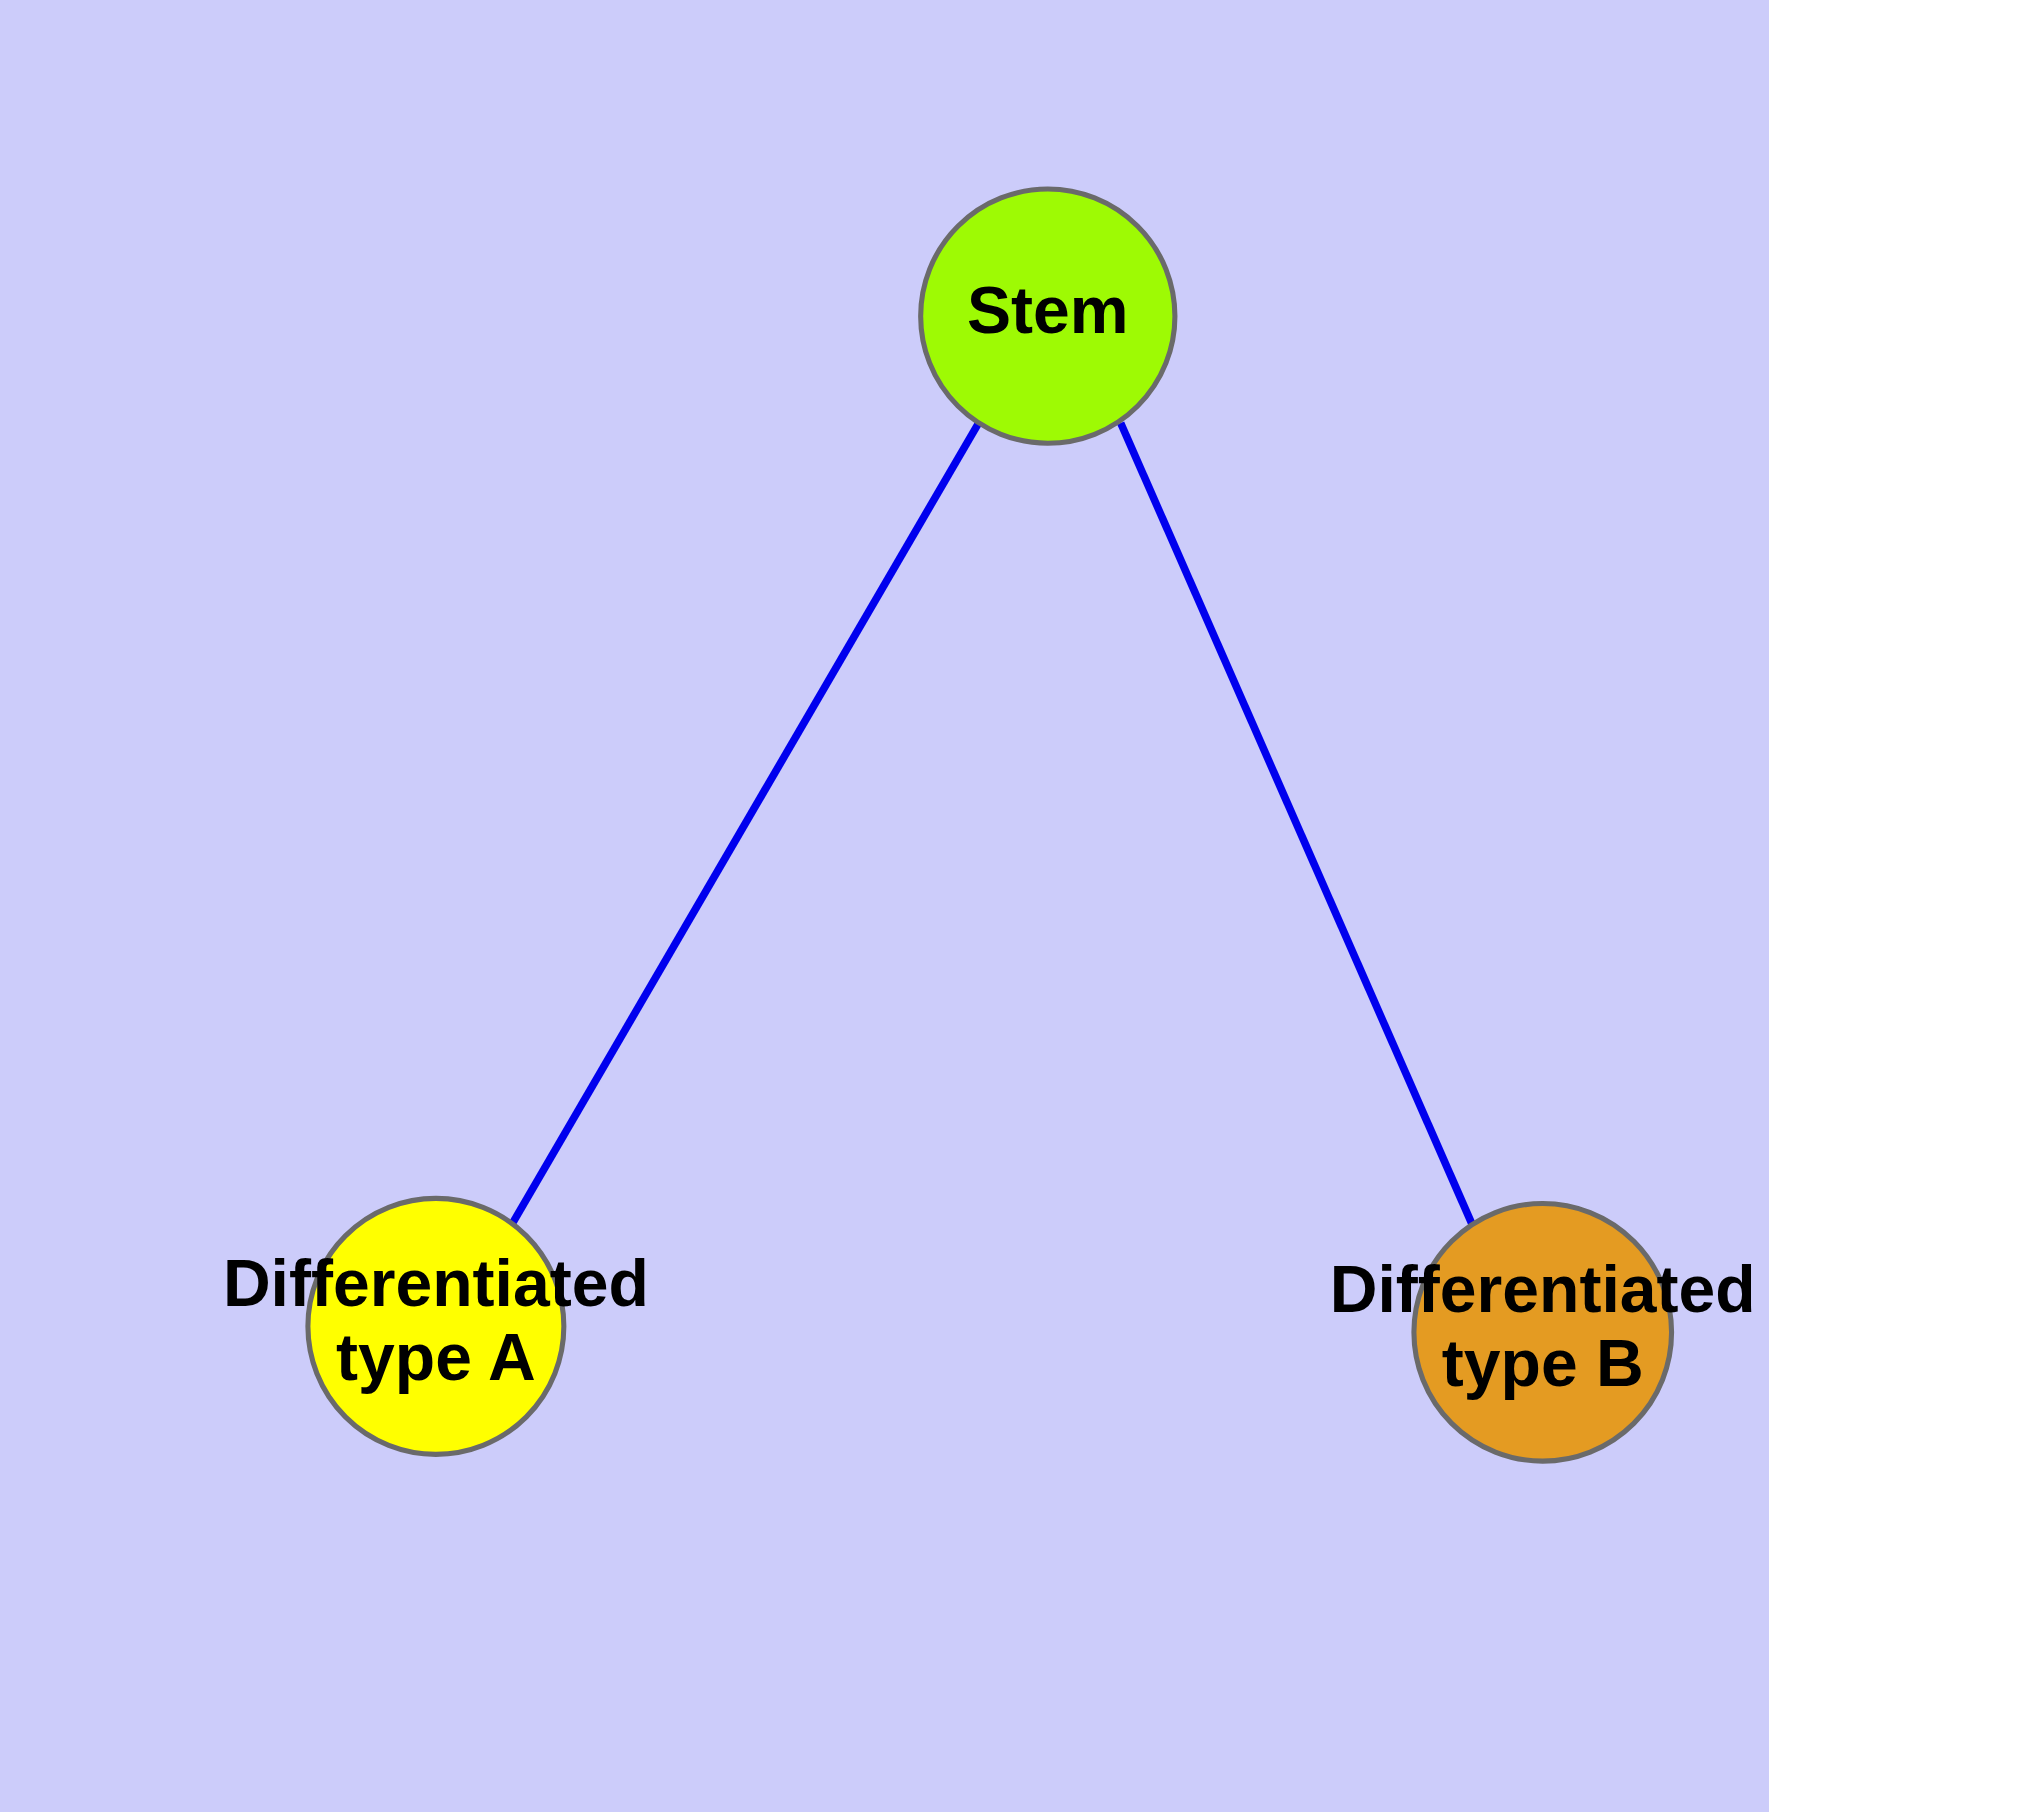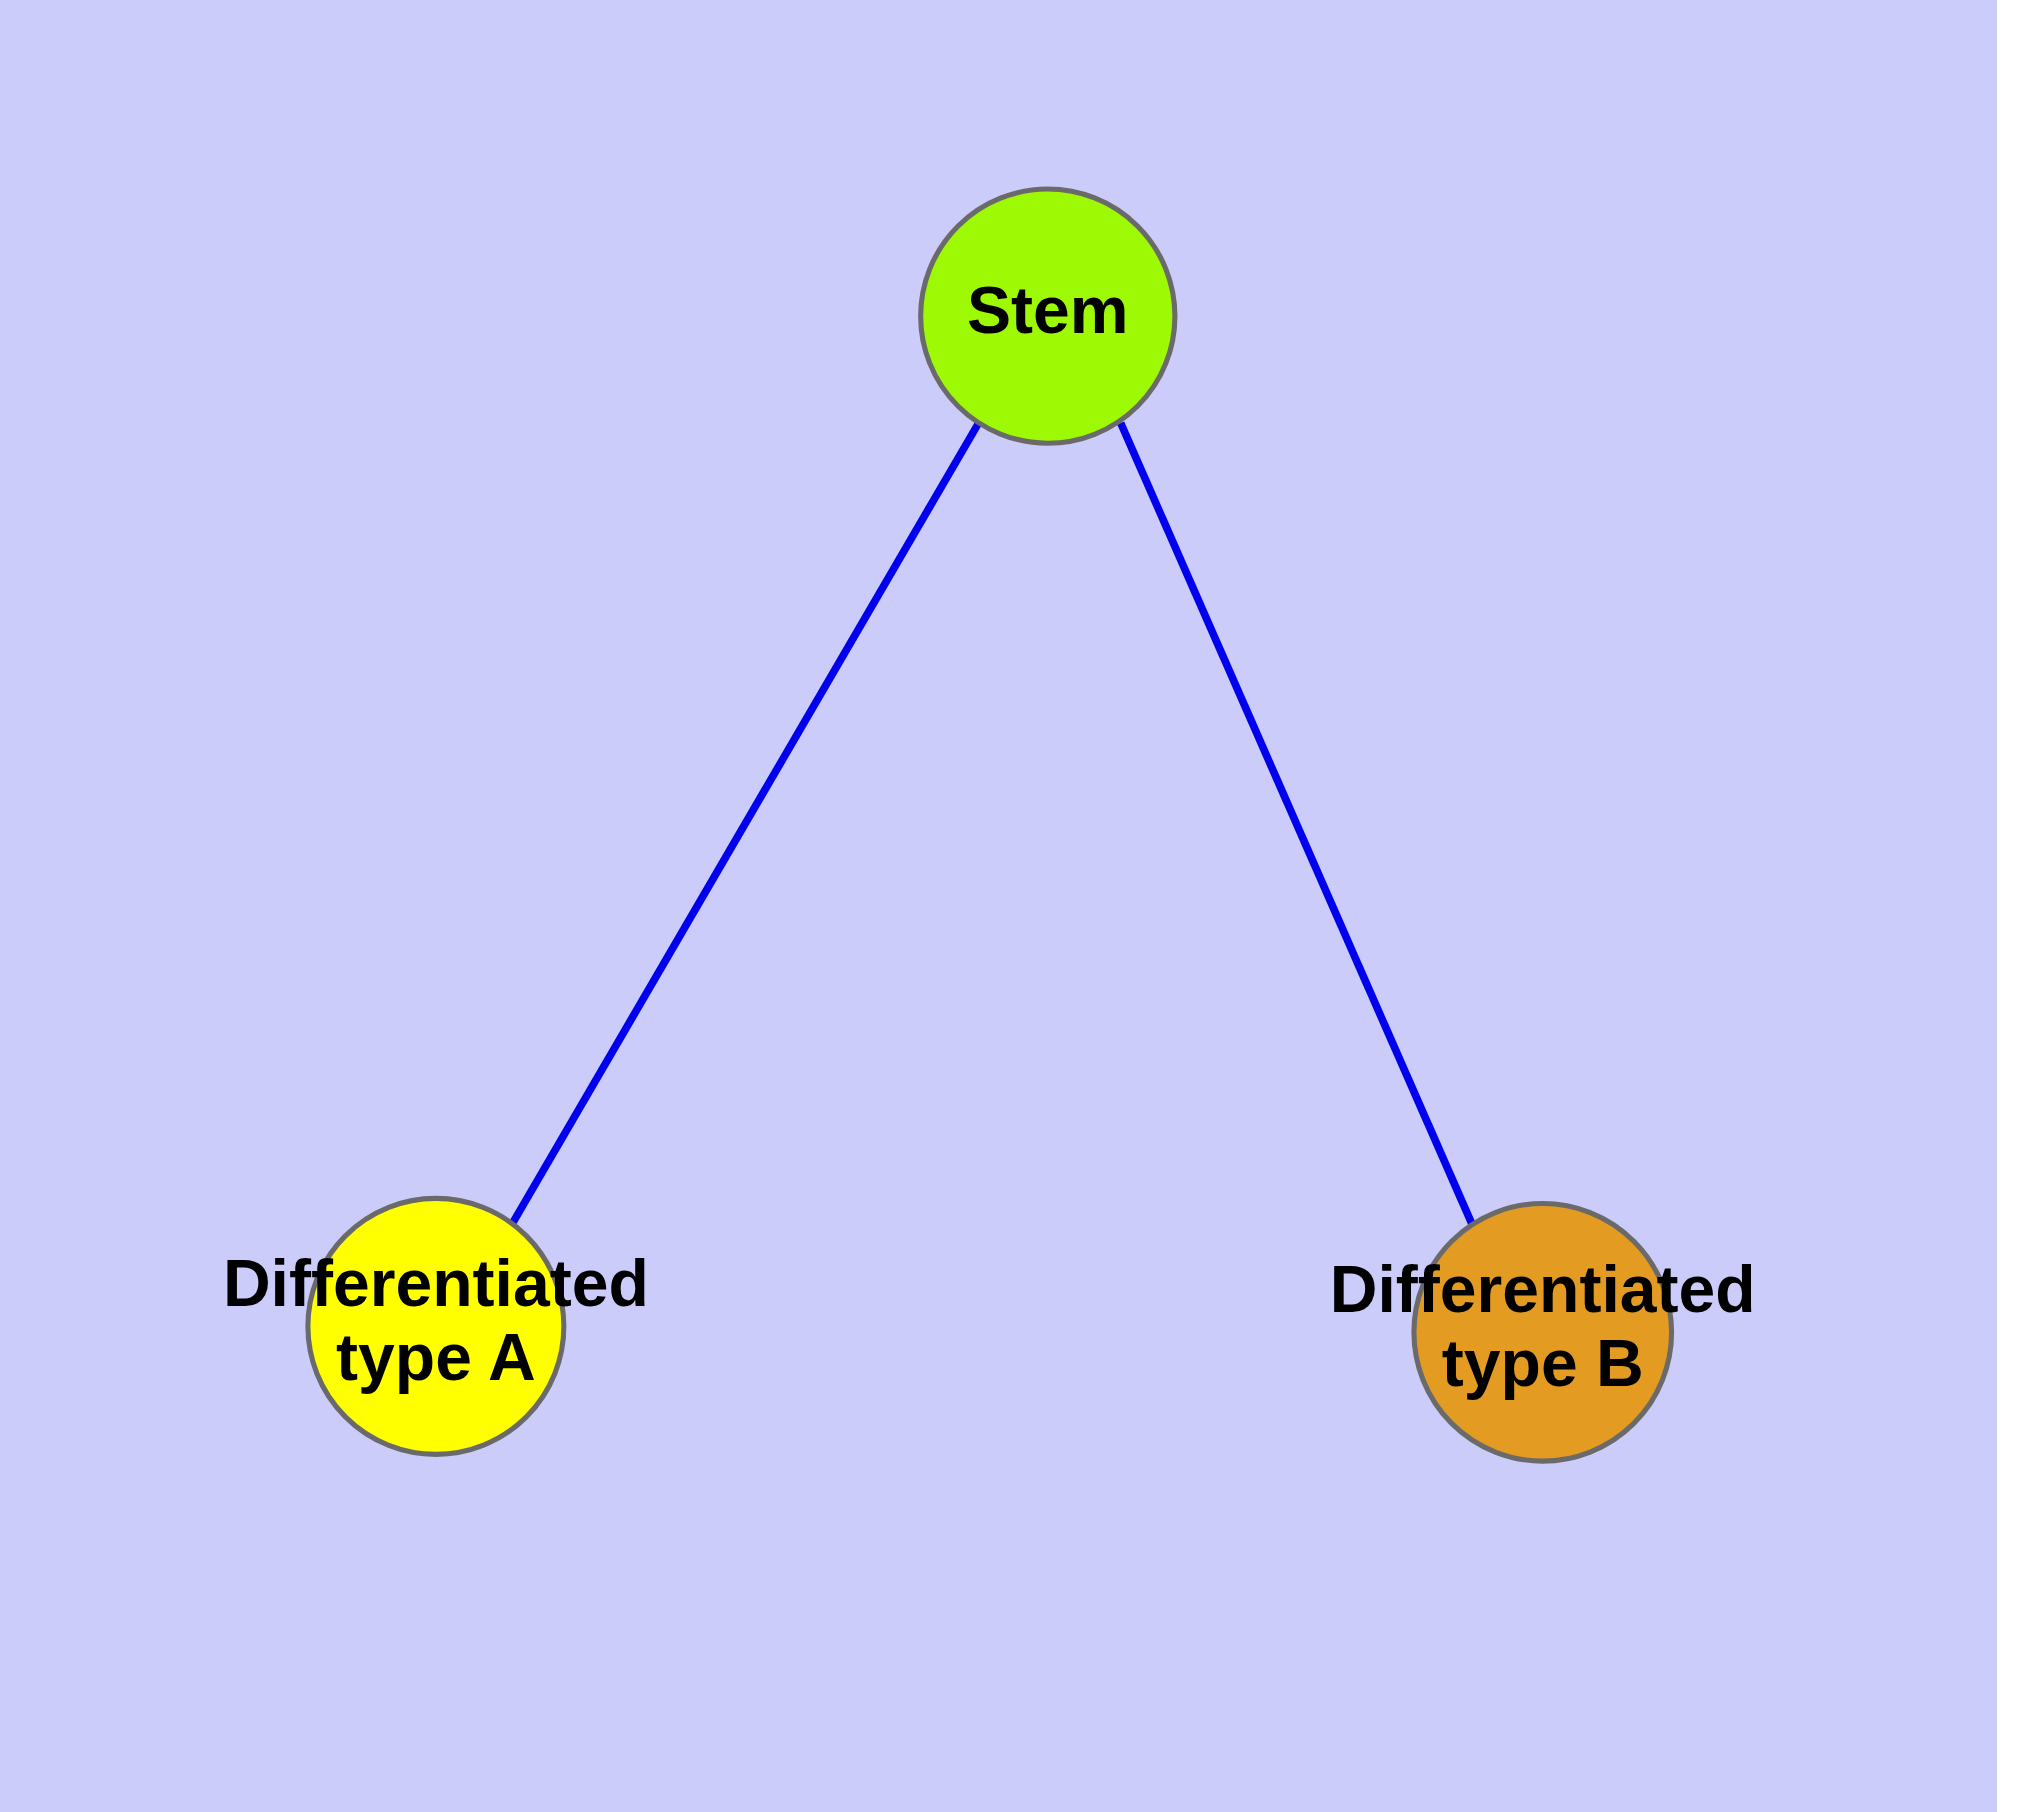--- a/index.html
+++ b/index.html
@@ -30,21 +30,21 @@
     font-family: "Liberation Sans", sans-serif;
     font-weight: bold;
     fill: #000000;
     text-anchor: middle;
     dominant-baseline: middle;
   }
 </style>
 </head>
 <body>
 
-<div id="canvas" style="width: 1997px; height: 1812px; background: rgb(204, 204, 250);">
+<div id="canvas" style="width: 1769px; height: 1812px; background: rgb(204, 204, 250);">
   <svg id="graph-svg" viewBox="0 0 2384 2138" style="width: 2021px; height: 1812px;">
 
     <g>
       <line class="graph-edge" x1="1155" y1="498" x2="604" y2="1444" stroke="#0000ee" stroke-width="9" stroke-linecap="butt"></line>
       <line class="graph-edge" x1="1322" y1="499" x2="1739" y2="1450" stroke="#0000ee" stroke-width="9" stroke-linecap="butt"></line>
     </g>
 
     <g>
       <g>
         <circle class="node-circle" cx="1236" cy="373" r="150" fill="#9efa04" stroke="#6a6a6a" stroke-width="6"></circle>

